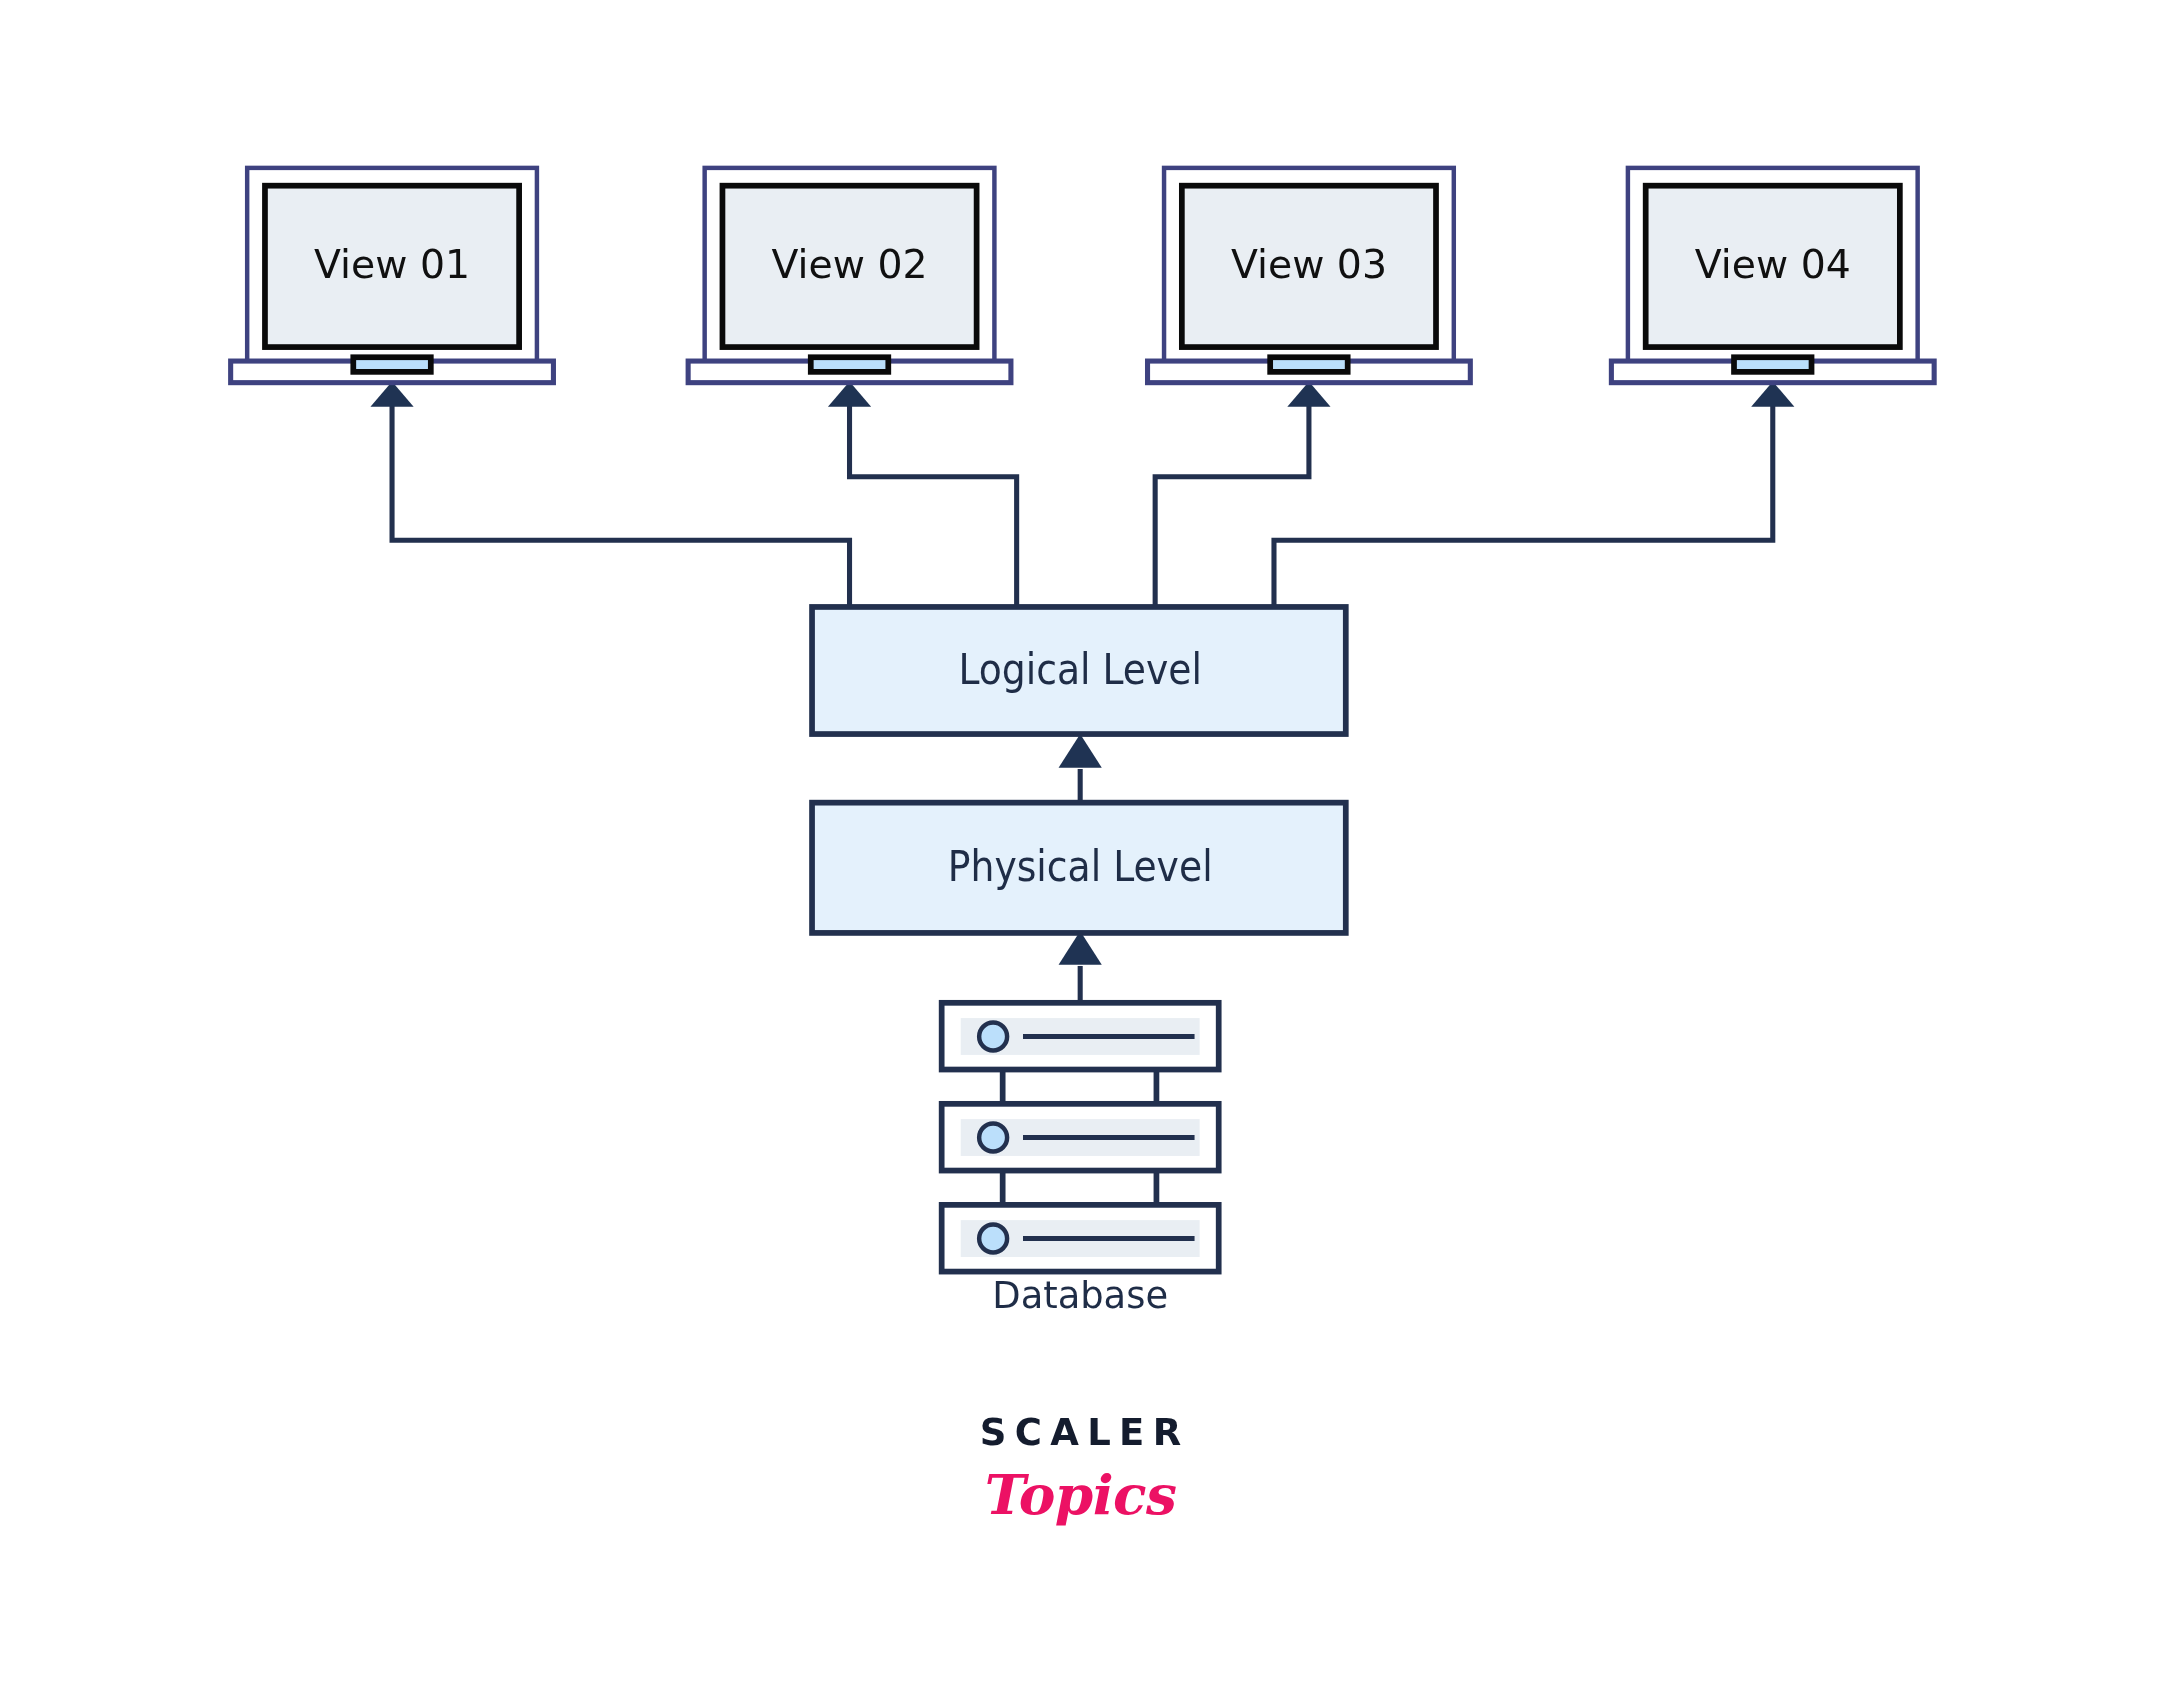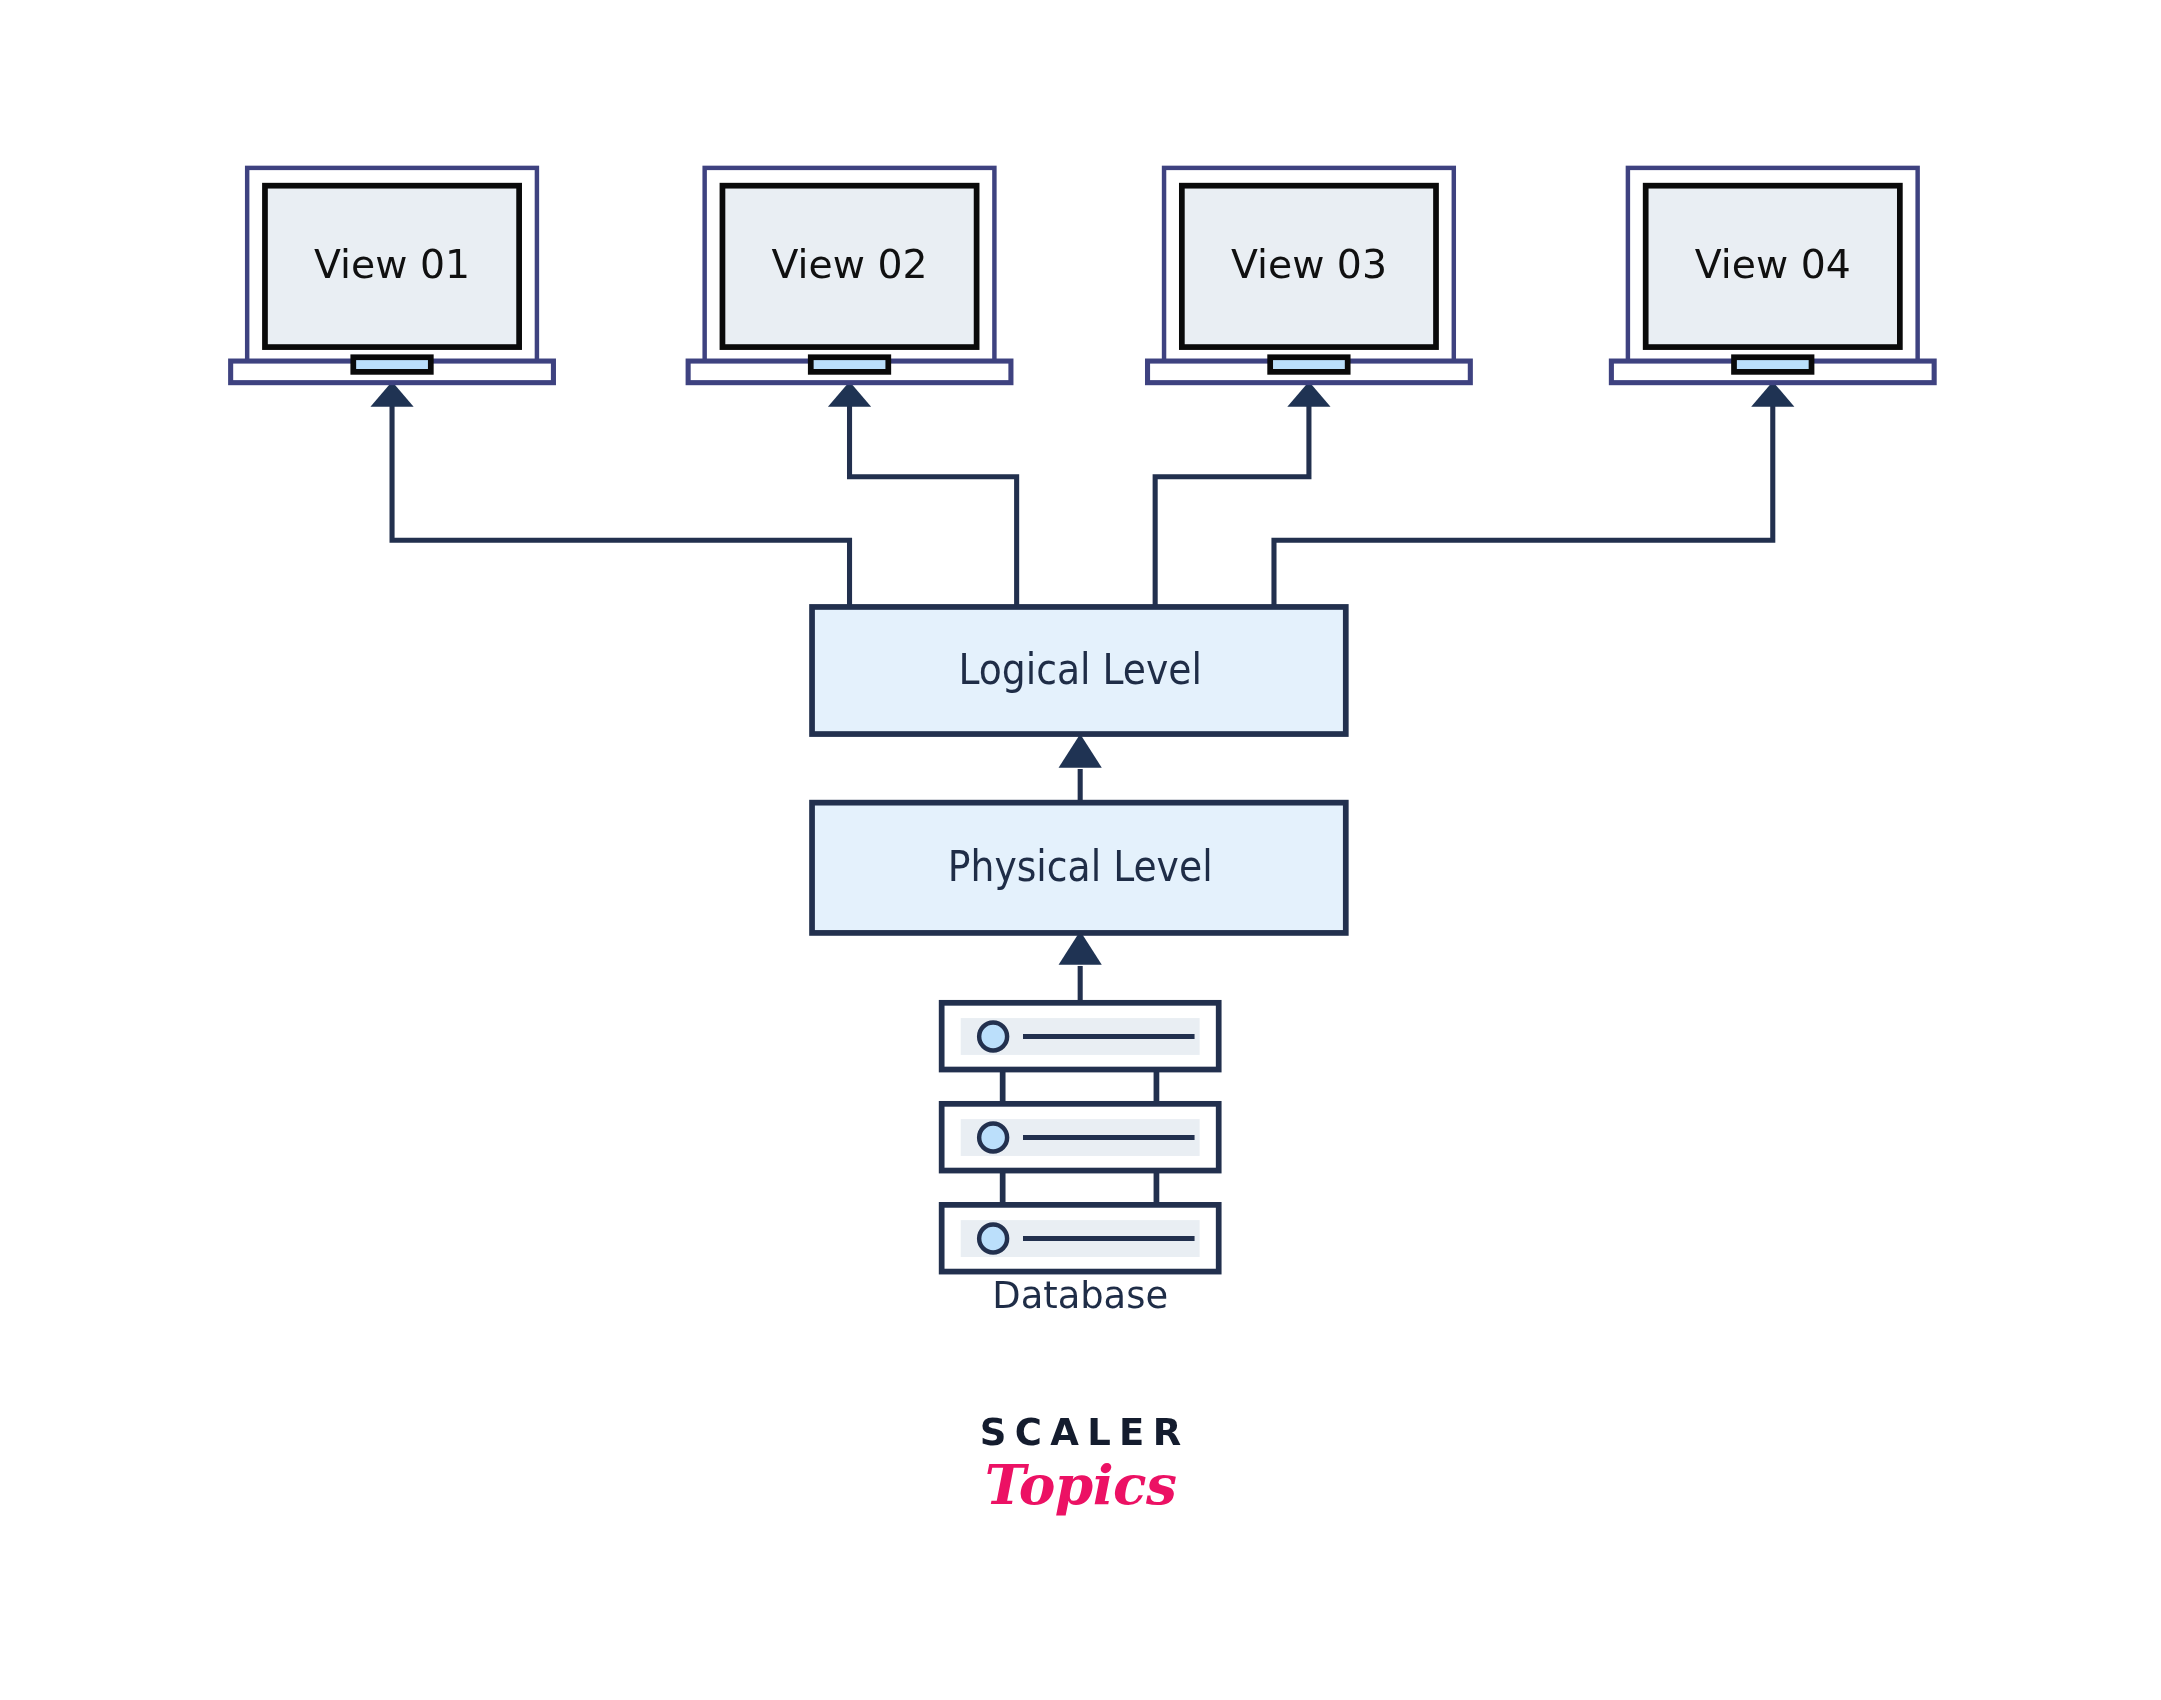--- a/index.html
+++ b/index.html
@@ -133,21 +133,21 @@
     text-align: center;
   }
   .brand-topics {
     display: block;
     font-family: "DejaVu Serif", "Liberation Serif", serif;
     font-style: italic;
     font-weight: bold;
     font-size: 55px;
     color: #ec1164;
     line-height: 1.05;
-    margin-top: 5px;
+    margin-top: 15px;
     letter-spacing: -0.6px;
   }
 </style>
 </head>
 <body>
 
 <div id="diagram-root">
 
   <svg class="stage" viewBox="0 0 3401 2675" xmlns="http://www.w3.org/2000/svg">
 

